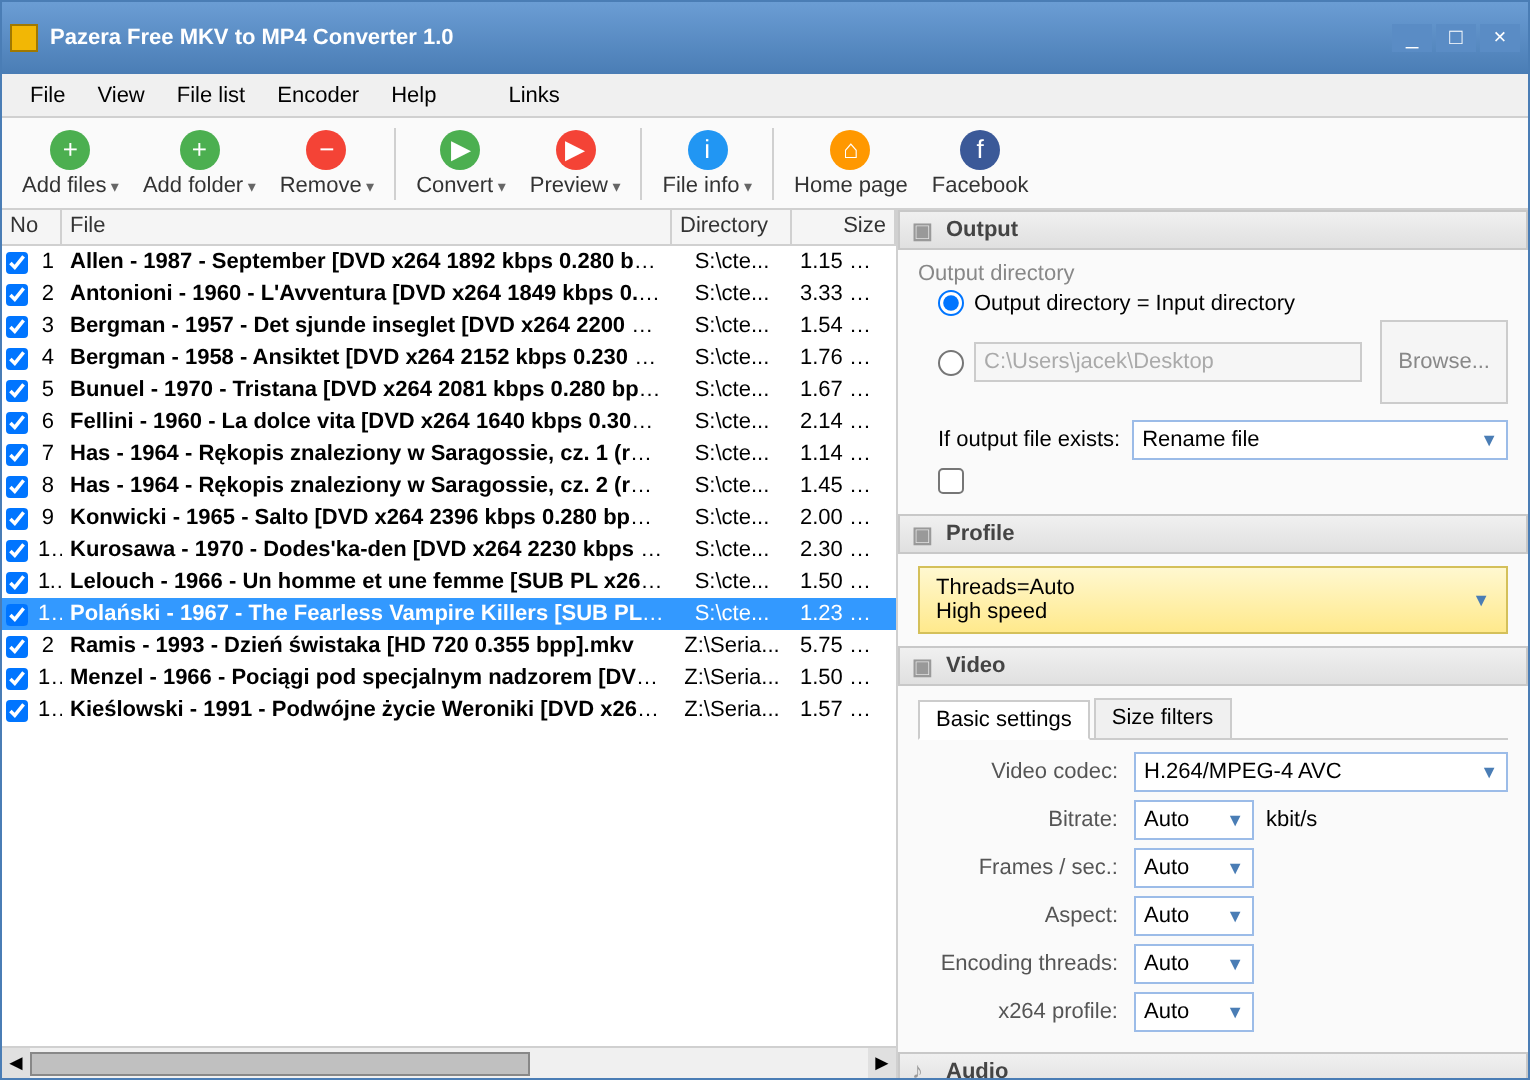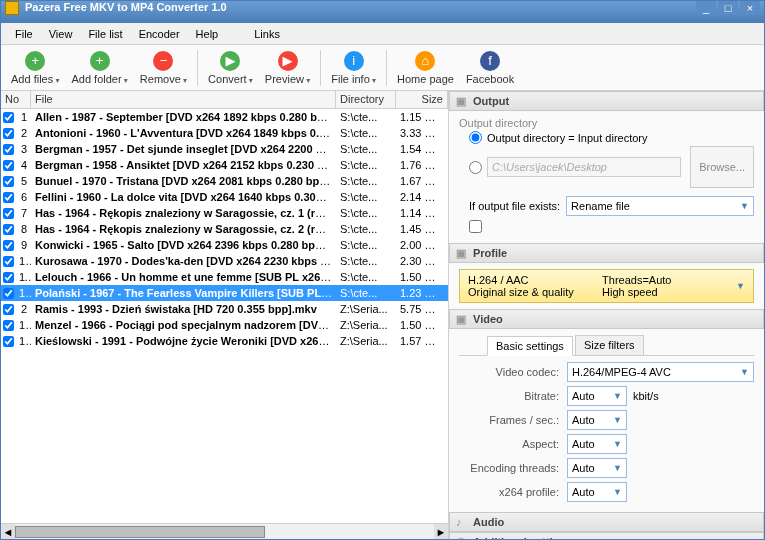--- a/index.html
+++ b/index.html
@@ -1,17 +1,17 @@
 <!DOCTYPE html>
 <html><head>
 <meta charset="utf-8">
 <style>
 * { box-sizing: border-box; margin: 0; padding: 0; font-family: Tahoma, sans-serif; font-size: 11px; }
 body { background: #fff; width: 765px; height: 540px; overflow: hidden; display: flex; flex-direction: column; border: 1px solid #4a7db5; }
-.titlebar { background: linear-gradient(#6b9dd4, #4a7db5); height: 22px; display: flex; align-items: flex-start; padding: 0 4px; color: #fff; }
+.titlebar { background: linear-gradient(#6b9dd4, #4a7db5); height: 36px; display: flex; align-items: center; padding: 0 4px; color: #fff; }
 .titlebar .icon { width: 14px; height: 14px; background: #f2b705; border: 1px solid #a07800; margin-right: 6px; }
 .titlebar .title { flex: 1; font-weight: bold; }
 .titlebar .winbtn { width: 20px; height: 14px; margin-left: 2px; background: #5a8cc5; display:flex;align-items:center;justify-content:center; color:#fff; cursor:pointer; }
 .menubar { background: #f0f0f0; height: 22px; display: flex; align-items: center; padding: 0 6px; border-bottom: 1px solid #d0d0d0; }
 .menubar .menuitem { padding: 2px 8px; cursor: pointer; }
 .toolbar { background: #fafafa; height: 46px; display: flex; align-items: center; padding: 0 4px; border-bottom: 1px solid #d0d0d0; }
 .toolbtn { display: flex; flex-direction: column; align-items: center; padding: 2px 6px; cursor: pointer; min-width: 48px; }
 .toolbtn .ticon { width: 20px; height: 20px; border-radius: 50%; display:flex;align-items:center;justify-content:center; font-size:13px; color:#fff; }
 .toolbtn .tlabel { margin-top: 2px; color: #333; }
 .sep { width: 1px; height: 36px; background: #d0d0d0; margin: 0 4px; }
@@ -24,44 +24,44 @@
 .col-dir { width: 60px; }
 .col-size { width: 52px; text-align: right; padding-right: 8px; }
 .list-body { flex: 1; overflow: auto; }
 .row { display: flex; height: 16px; align-items: center; cursor: pointer; }
 .row.selected { background: #3399ff; color: #fff; }
 .row .cell { padding: 0 4px; white-space: nowrap; overflow: hidden; text-overflow: ellipsis; }
 .row .chk { width: 14px; display:flex; justify-content:center; }
 .row .chk input { width:11px; height:11px; }
 .row .no { width: 16px; text-align: right; }
 .row .file { flex: 1; }
-.row .dir { width: 60px; }
+.row .dir { width: 60px; text-align: center; }
 .row .size { width: 52px; text-align: right; padding-right: 8px; }
 .hscroll { height: 16px; background: #f0f0f0; border-top: 1px solid #d0d0d0; position:relative; }
 .hscroll .thumb { position:absolute; left:14px; top:2px; height:12px; width:250px; background:#c0c0c0; border:1px solid #888; }
 .hscroll .arr { position:absolute; top:0; width:14px; height:16px; background:#e0e0e0; display:flex;align-items:center;justify-content:center; }
 .right { width: 315px; display: flex; flex-direction: column; background: #fafafa; overflow-y:auto; }
 .panel-header { background: linear-gradient(#f0f0f0,#e0e0e0); border: 1px solid #c8c8c8; padding: 3px 6px; color: #444; font-weight: bold; display:flex; align-items:center; }
 .panel-header .phicon { width:12px; height:12px; margin-right:5px; color:#999; }
 .panel-body { padding: 6px 10px; }
 .form-row { display: flex; align-items: center; margin: 4px 0; }
 .form-row label { width: 100px; text-align: right; margin-right: 8px; color: #555; }
 .form-row .val { flex: 1; }
 .radio-row { display:flex; align-items:center; margin: 2px 0 2px 10px; }
 .radio-row input { margin-right: 5px; }
-input[type=text] { border: 1px solid #ccc; padding: 2px 4px; height: 20px; font-style: italic; }
+input[type=text] { border: 1px solid #ccc; padding: 2px 4px; height: 20px; }
 .browse-btn { border: 1px solid #ccc; background: #f5f5f5; padding: 14px 8px; margin-left: 4px; cursor:pointer; color:#888; }
 .combo { border: 1px solid #9cbce8; background: #fff; padding: 2px 4px; height: 20px; display:flex; align-items:center; justify-content:space-between; cursor:pointer; }
 .combo .arr { color: #4a7db5; font-size:9px; }
 .profile-box { background: linear-gradient(#fff8d0,#ffe98c); border: 1px solid #d4c05a; padding: 4px 8px; display:flex; cursor:pointer; }
 .profile-box .pcol { flex:1; }
 .profile-box .arr { align-self:center; color:#4a7db5; font-size:9px; }
 .tabs { display:flex; border-bottom: 1px solid #ccc; margin-bottom:6px; }
 .tab { padding: 3px 8px; border: 1px solid #ccc; border-bottom:none; background:#f0f0f0; cursor:pointer; margin-right:2px; }
-.tab.active { background:#fff; border-bottom:1px solid #fff; position:relative; top:1px;margin-left:28px; }
+.tab.active { background:#fff; border-bottom:1px solid #fff; position:relative; top:1px; }
 .chk-row { display:flex; align-items:center; margin: 4px 0 4px 10px; }
 .chk-row input { margin-right:5px; }
 </style>
 </head>
 <body>
 
 <div class="titlebar">
   <div class="icon"></div>
   <div class="title">Pazera Free MKV to MP4 Converter 1.0</div>
   <div class="winbtn">_</div>
@@ -296,24 +296,20 @@
         </div>
     </div>
 
     <div class="panel-header">
         <span class="phicon">▣</span>
         <span>Profile</span>
       </div>
     <div class="panel-body">
       <div class="profile-box">
         <div class="pcol">
-          <div>H.264 / AAC</div>
-          <div>Original size &amp; quality</div>
-        </div>
-        <div class="pcol">
           <div>Threads=Auto</div>
           <div>High speed</div>
         </div>
         <span class="arr">▼</span>
       </div>
     </div>
 
     <div class="panel-header">
         <span class="phicon">▣</span>
         <span>Video</span>

